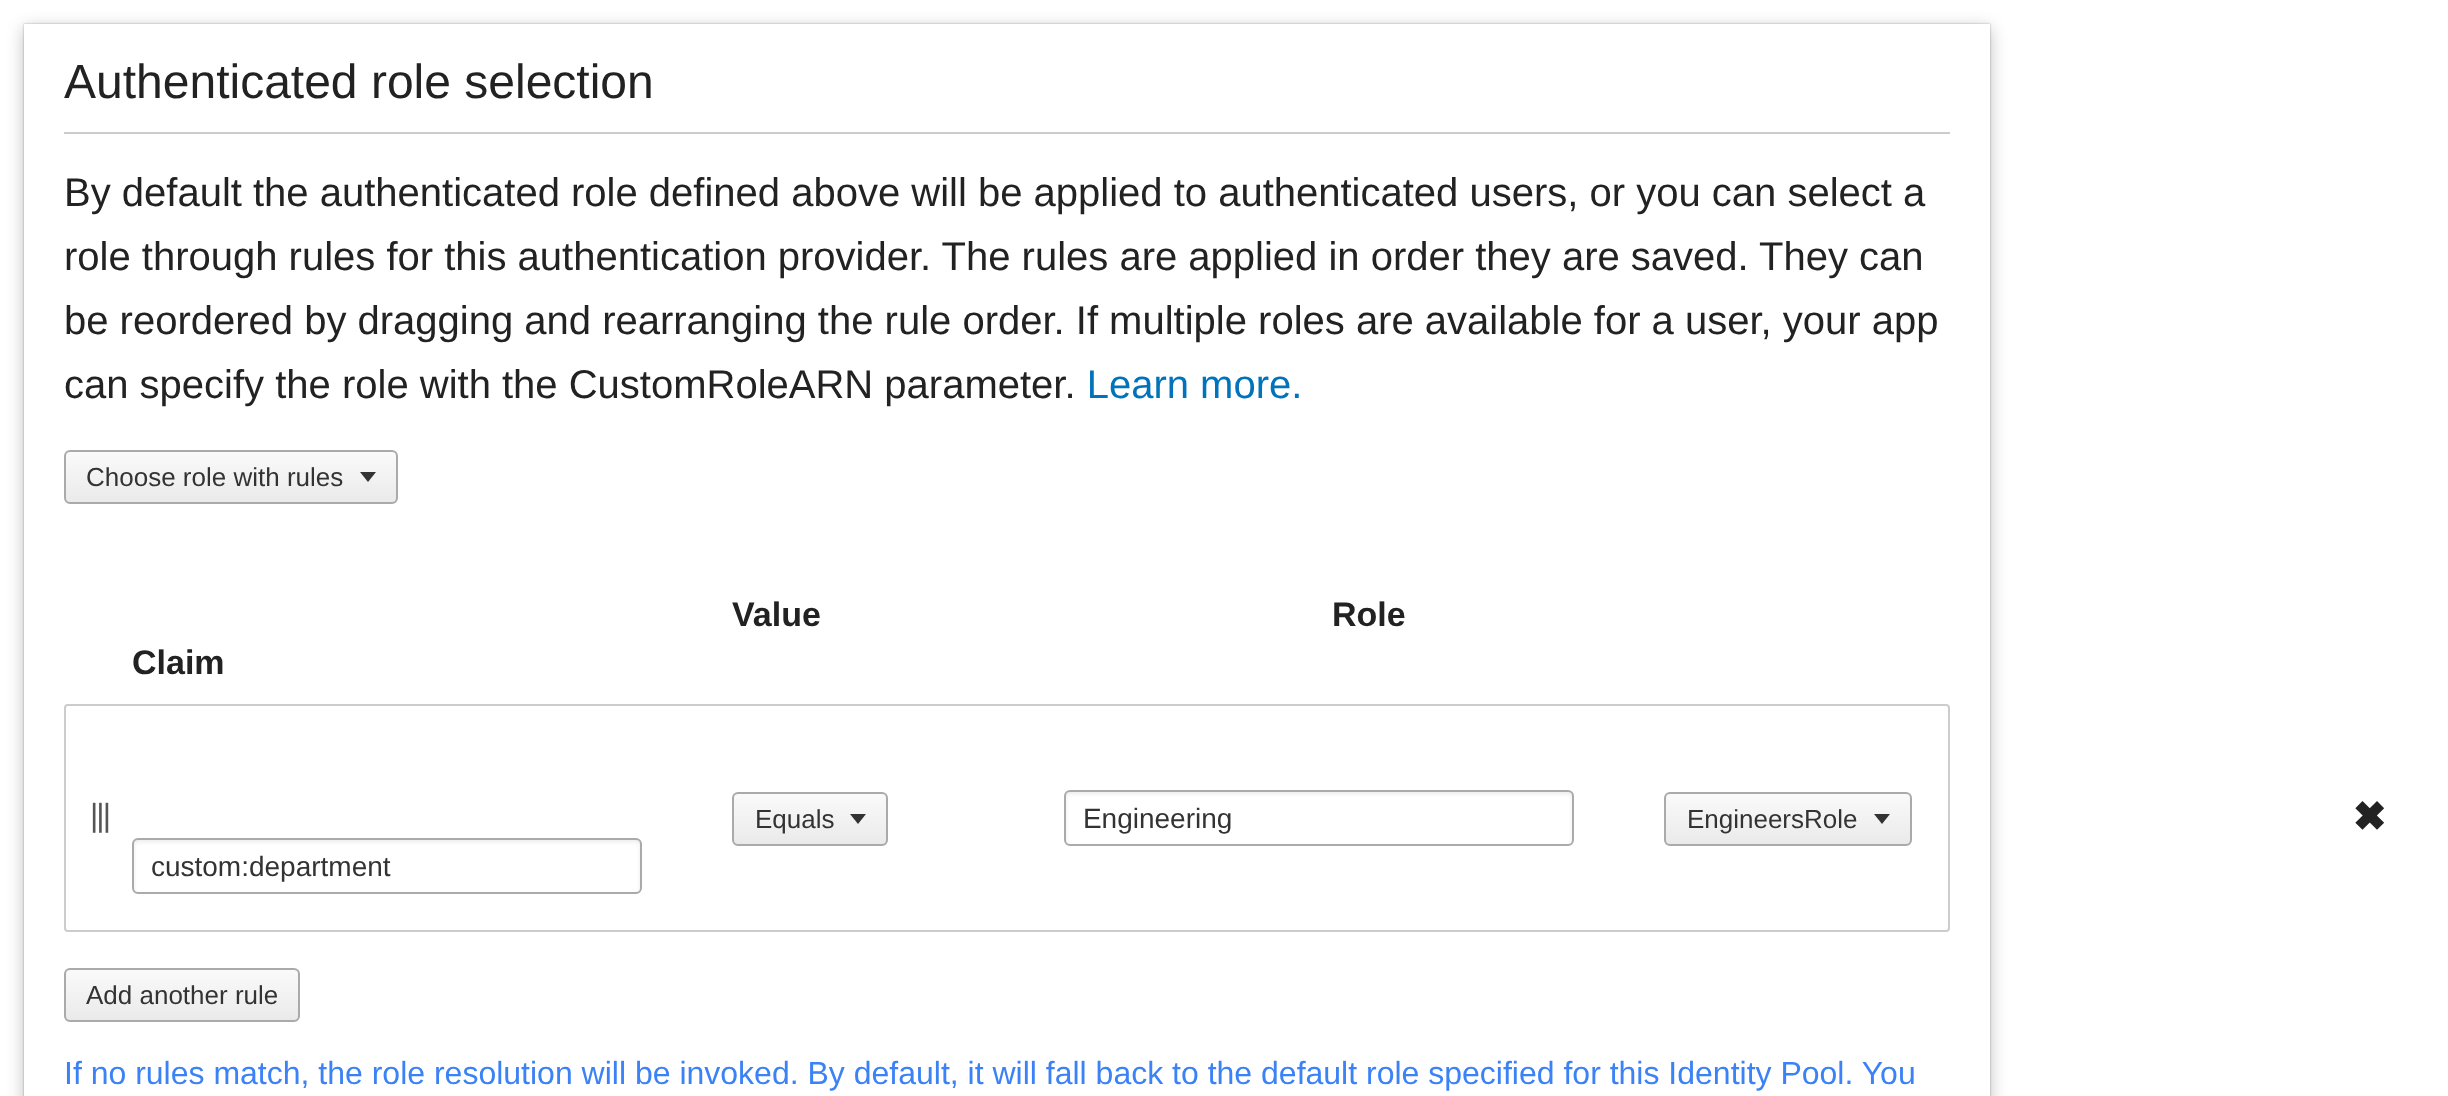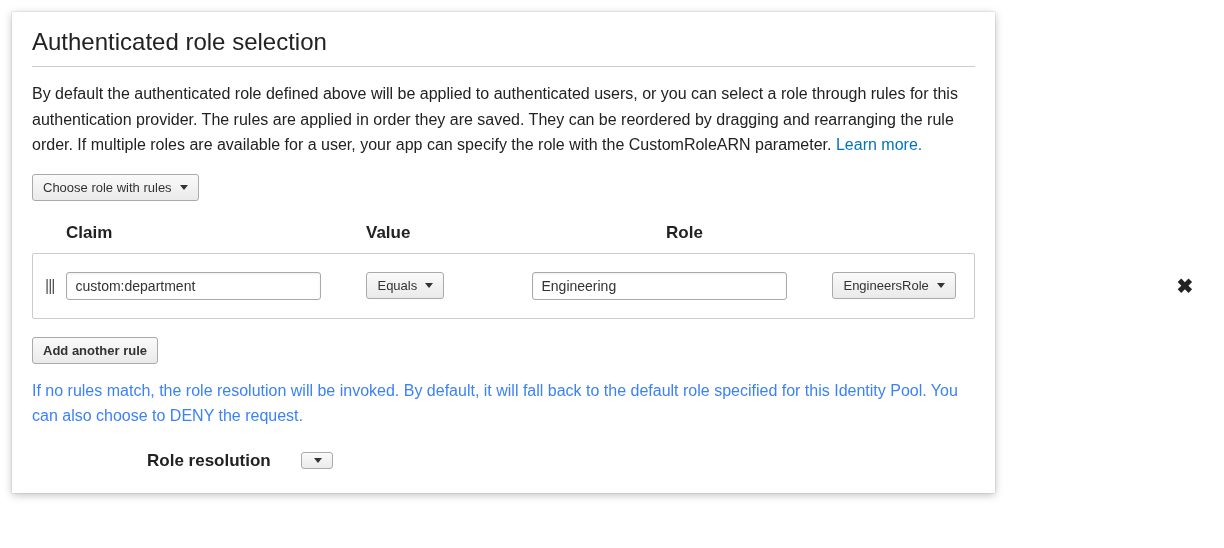--- a/index.html
+++ b/index.html
@@ -23,39 +23,39 @@
       font-weight: 400;
       color: #222;
       margin-bottom: 10px;
     }
     .divider {
       border: none;
       border-top: 1px solid #ccc;
       margin-bottom: 14px;
     }
     .desc {
-      font-size: 16px;
+      font-size: 20px;
       color: #222;
       line-height: 1.6;
       margin-bottom: 16px;
     }
     .desc a {
       color: #0073bb;
       text-decoration: none;
     }
     .btn {
       display: inline-flex;
       align-items: center;
       gap: 6px;
       background: linear-gradient(#fafafa, #eaeaea);
       border: 1px solid #aaa;
       border-radius: 3px;
       padding: 5px 10px;
       font-size: 13px;
-      font-weight: 700;
+      font-weight: 400;
       color: #333;
       cursor: pointer;
       white-space: nowrap;
     }
     .dropdown-btn {
       font-weight: 400;
     }
     .caret {
       display: inline-block;
       width: 0;
@@ -70,21 +70,21 @@
       align-items: center;
       margin-top: 22px;
       margin-bottom: 10px;
       padding-left: 34px;
     }
     .headers .col {
       font-size: 17px;
       font-weight: 700;
       color: #222;
     }
-    .col-claim   { flex: 0 0 300px; }
+    .col-claim   { flex: 0 0 300px; margin-top: 48px; }
     .col-match   { flex: 0 0 166px; }
     .col-value   { flex: 0 0 300px; }
     .col-role    { flex: 0 0 340px; }
     .col-remove  { flex: 0 0 30px; text-align:right; }
     .rule-row-outer {
       border: 1px solid #ccc;
       border-radius: 2px;
       padding: 18px 12px;
       display: flex;
       align-items: center;

